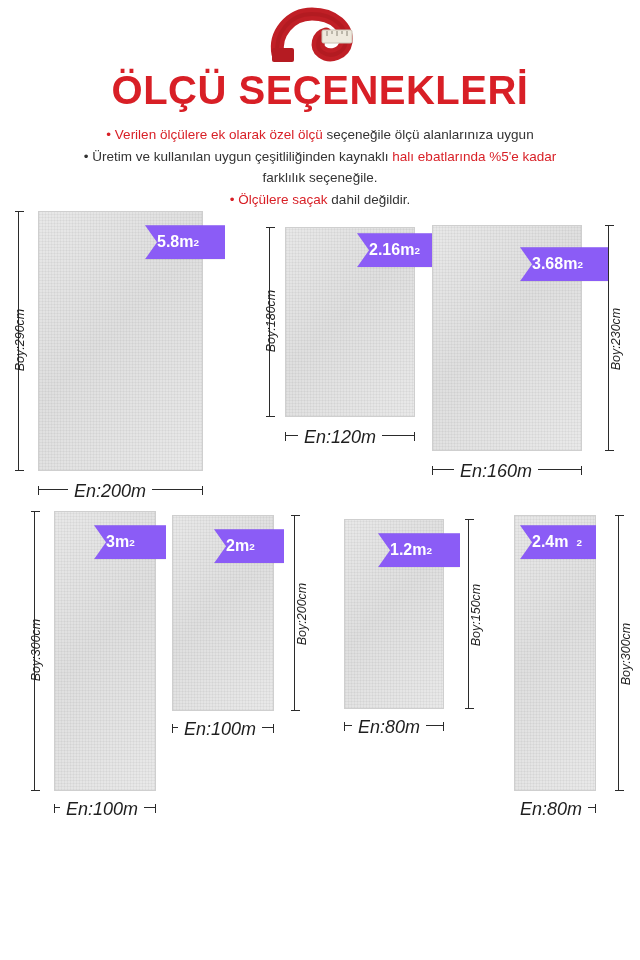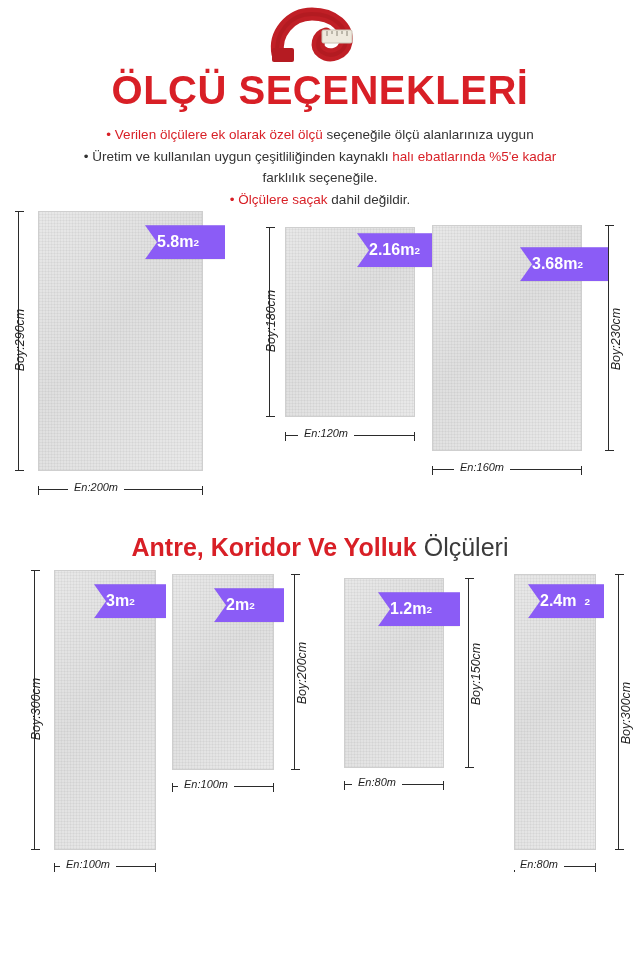--- a/index.html
+++ b/index.html
@@ -109,21 +109,21 @@
     position: absolute;
     font-size: 12.5px;
     font-style: italic;
     color: #1f1f1f;
     transform: rotate(-90deg);
     transform-origin: 50% 50%;
     white-space: nowrap;
   }
   .dim-label-h {
     position: absolute;
-    font-size: 11px;
+    font-size: 18px;
     font-style: italic;
     color: #1f1f1f;
     background: #ffffff;
     padding: 0 6px;
     white-space: nowrap;
   }
 </style>
 </head>
 <body>
 
@@ -200,24 +200,20 @@
         <span>3.68m</span>
           <sup>2</sup>
       </div>
       <div class="dim-v" style="left:196px; top:14px; height:226px;"></div>
       <div class="dim-label-v" style="left:166px; top:121px; width:76px; text-align:center;">Boy:230cm</div>
       <div class="dim-h" style="left:20px; top:258px; width:150px;"></div>
       <div class="dim-label-h" style="left:42px; top:250px;">En:160m</div>
     </div>
   </div>
 
-  <div class="section-title" style="margin-top:22px;">
-    <span class="red">Antre, Koridor Ve Yolluk</span>
-    <span class="grey">Ölçüleri</span>
-  </div>
 
   <div class="row" style="height:300px;">
 
     <div class="rug-group" style="left:16px; top:0px; width:175px; height:300px;">
       <div class="rug" style="left:38px; top:0px; width:102px; height:280px;"></div>
       <div class="ribbon" style="left:78px; top:14px; width:72px;">
         <span>3m</span>
           <sup>2</sup>
       </div>
       <div class="dim-v" style="left:18px; top:0px; height:280px;"></div>
@@ -245,21 +241,21 @@
           <sup>2</sup>
       </div>
       <div class="dim-v" style="left:132px; top:4px; height:190px;"></div>
       <div class="dim-label-v" style="left:102px; top:93px; width:76px; text-align:center;">Boy:150cm</div>
       <div class="dim-h" style="left:8px; top:210px; width:100px;"></div>
       <div class="dim-label-h" style="left:16px; top:202px;">En:80m</div>
     </div>
 
     <div class="rug-group" style="left:500px; top:0px; width:140px; height:300px;">
       <div class="rug" style="left:14px; top:4px; width:82px; height:276px;"></div>
-      <div class="ribbon" style="left:28px; top:14px; width:76px;gap:8px;">
+      <div class="ribbon" style="left:20px; top:14px; width:76px;gap:8px;">
         <span>2.4m</span>
           <sup>2</sup>
       </div>
       <div class="dim-v" style="left:118px; top:4px; height:276px;"></div>
       <div class="dim-label-v" style="left:88px; top:136px; width:76px; text-align:center;">Boy:300cm</div>
       <div class="dim-h" style="left:14px; top:296px; width:82px;"></div>
       <div class="dim-label-h" style="left:14px; top:288px;">En:80m</div>
     </div>
   </div>
 

